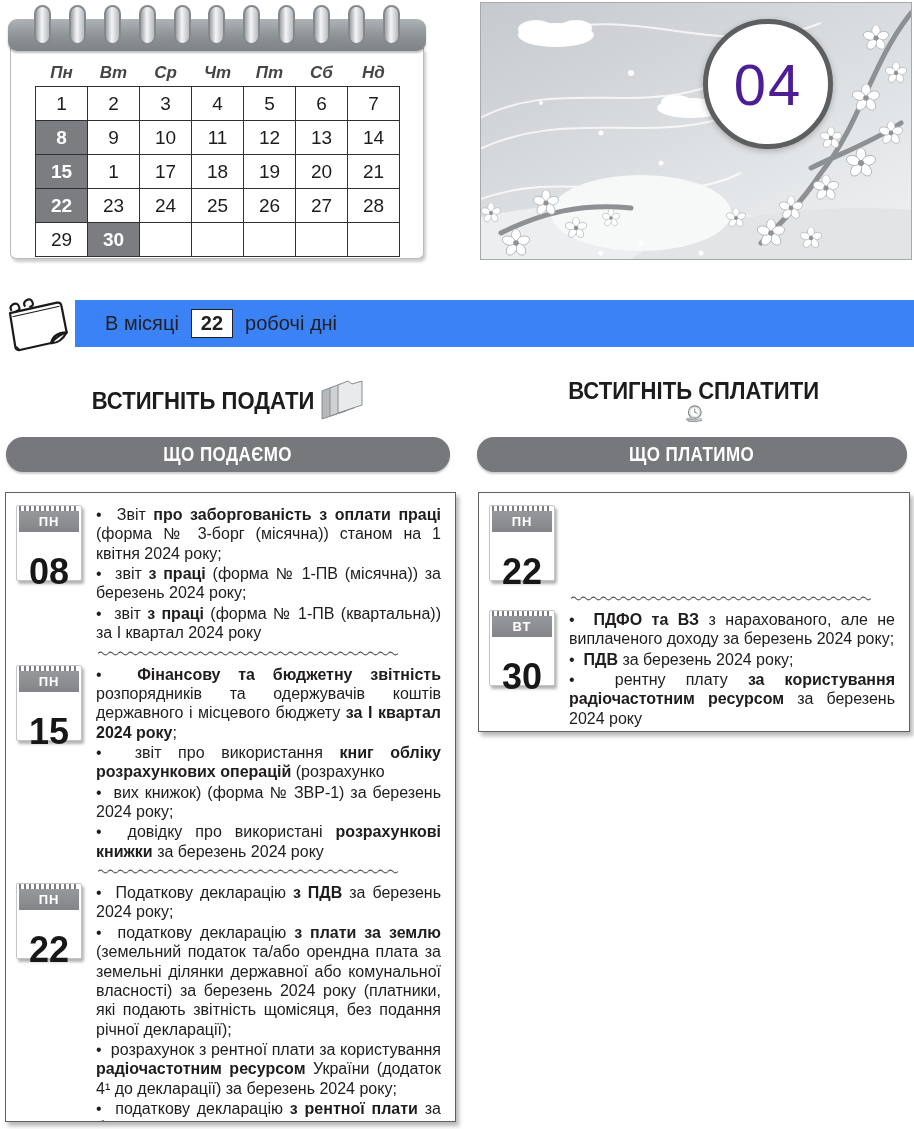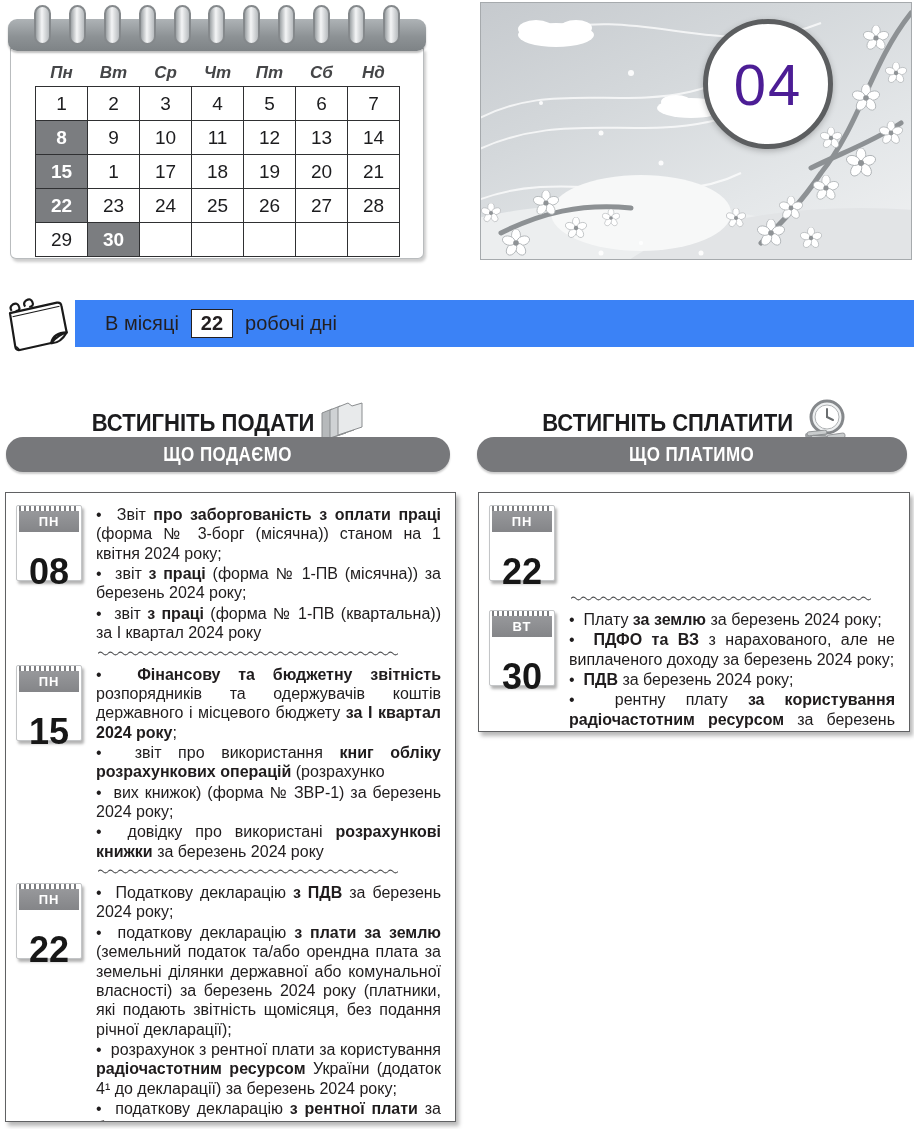--- a/index.html
+++ b/index.html
@@ -20,23 +20,23 @@
   table.cal td.hl{background:#7b7d80;color:#fff;font-weight:bold;}
   
   .month-art{position:absolute;left:480px;top:2px;width:432px;height:258px;border:1px solid #a6aaad;box-sizing:border-box;overflow:hidden;background:linear-gradient(155deg,#c6cace 0%,#d4d8db 35%,#e4e7e9 70%,#f0f1f2 100%);}
   .month-circle{position:absolute;left:222px;top:16px;width:130px;height:130px;border-radius:50%;background:#fff;border:5px solid #5c5e60;box-sizing:border-box;display:flex;align-items:center;justify-content:center;font-size:58px;color:#4c1d95;letter-spacing:2px;z-index:5;box-shadow:0 2px 6px rgba(0,0,0,.25);}
   .month-art svg{position:absolute;left:0;top:0;}
   
   .workdays-bar{position:absolute;left:75px;top:300px;width:839px;height:47px;background:#3b82f6;display:flex;align-items:center;gap:12px;padding-left:30px;box-sizing:border-box;font-size:20px;}
   .count-box{display:inline-block;border:1.6px solid #231f20;background:#fff;padding:2px 9px;font-weight:bold;font-size:20px;}
   .notepad-wrap{position:absolute;left:2px;top:293px;width:70px;height:62px;}
   
-  .sec-head{position:absolute;top:400px;height:46px;display:flex;align-items:center;justify-content:center;gap:0;}
+  .sec-head{position:absolute;top:378px;height:46px;display:flex;align-items:center;justify-content:center;gap:0;}
   .sec-head.left{left:5px;width:447px;}
-  .sec-head.right{left:478px;width:432px;}
+  .sec-head.right{left:478px;width:432px;flex-direction:column;}
   .sec-head .t{font-size:23px;font-weight:800;color:#1c1c1e;transform:scaleX(.96);white-space:nowrap;}
   
   .darkbar{position:absolute;top:437px;height:35px;background:#77787b;border-radius:17px;display:flex;align-items:center;justify-content:center;box-shadow:0 2px 2px rgba(0,0,0,.2);}
   .darkbar.left{left:6px;width:444px;}
   .darkbar.right{left:477px;width:430px;}
   .darkbar span{color:#fff;font-weight:bold;font-size:20px;letter-spacing:.5px;transform:scaleX(.85);white-space:nowrap;}
   
   .cbox{position:absolute;background:#fff;border:1.3px solid #606163;box-shadow:3px 4px 4px rgba(0,0,0,.28);box-sizing:border-box;overflow:hidden;padding-top:7px;}
   .cbox.left{left:5px;top:492px;width:451px;height:630px;}
   .cbox.right{left:478px;top:492px;width:432px;height:240px;}
@@ -340,20 +340,19 @@
       <rect width="100%" height="7" fill="url(#wv)"></rect>
     </svg>
 
   <div class="entry">
     <div class="badge">
       <div class="comb"></div>
       <div class="strip">ВТ</div>
       <div class="num">30</div>
     </div>
     <div class="etext">
-      <p><span>Плату </span><b>за землю</b><span> за березень 2024 року;</span></p>
       <p><b>ПДФО та ВЗ</b><span> з нарахованого, але не виплаченого доходу за березень 2024 року;</span></p>
       <p><b>ПДВ</b><span> за березень 2024 року;</span></p>
       <p><span>рентну плату </span><b>за користування радіочастотним ресурсом</b><span> за березень 2024 року</span></p>
     </div>
   </div>
 
 </div>
 
 </body></html>

